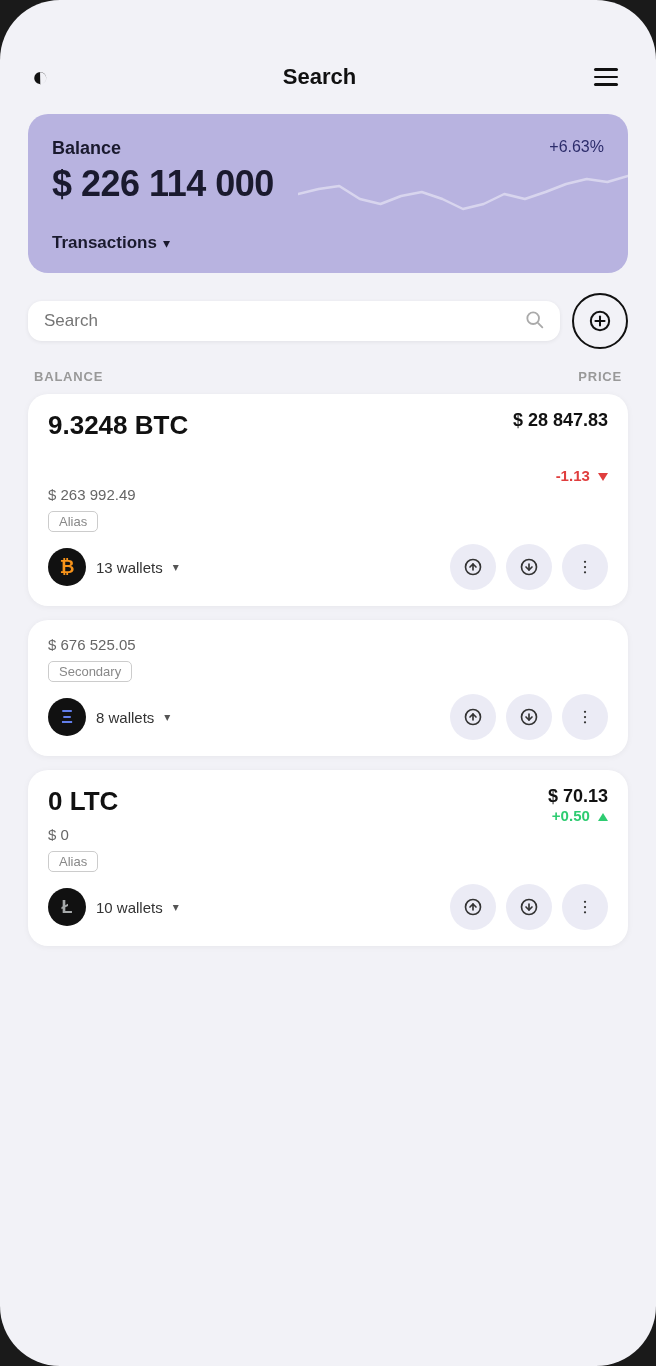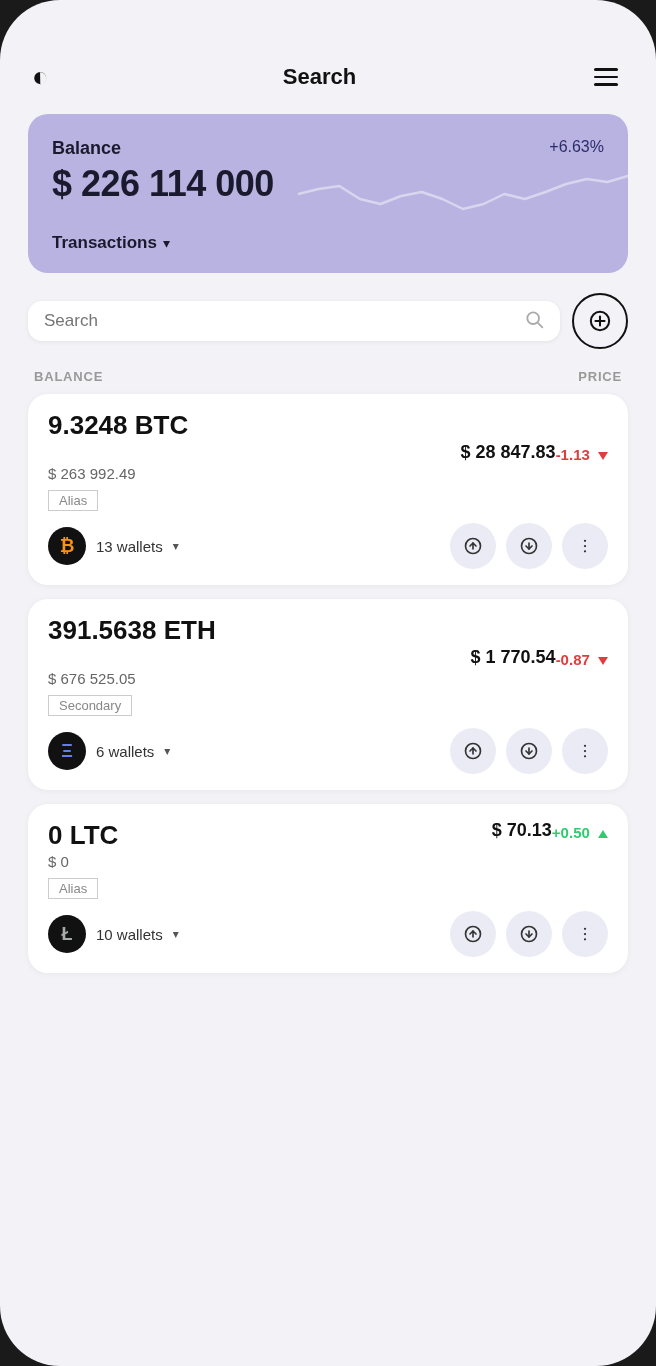--- a/index.html
+++ b/index.html
@@ -214,21 +214,21 @@
     }
     .crypto-change-pos {
       color: #2ecc71;
       font-size: 15px;
       font-weight: 600;
       text-align: right;
     }
     .alias-tag {
       display: inline-block;
       border: 1.5px solid #ccc;
-      border-radius: 0;
+      border-radius: 5px;
       padding: 2px 10px;
       font-size: 13px;
       color: #888;
       margin-bottom: 12px;
     }
     .crypto-bottom {
       display: flex;
       align-items: center;
       justify-content: space-between;
     }
@@ -272,21 +272,21 @@
       background: #ebebf5;
       display: flex;
       align-items: center;
       justify-content: center;
       cursor: pointer;
       font-size: 16px;
       color: #333;
     }
     .price-col {
       display: flex;
-      flex-direction: row;
+      flex-direction: column;
       align-items: flex-end;
     }
     .triangle-up {
       display: inline-block;
       width: 0;
       height: 0;
       border-left: 5px solid transparent;
       border-right: 5px solid transparent;
       border-bottom: 8px solid #2ecc71;
       margin-left: 4px;
@@ -403,36 +403,26 @@
                 <circle cx="12" cy="5" r="1.5"></circle>
                 <circle cx="12" cy="12" r="1.5"></circle>
                 <circle cx="12" cy="19" r="1.5"></circle>
               </svg>
             </button>
           </div>
         </div>
       </div>
 
       <div class="crypto-card">
-        <div class="crypto-top">
-          <span class="crypto-amount">391.5638 ETH</span>
-          <div class="price-col">
-            <span class="crypto-price">$ 1 770.54</span>
-            <span class="crypto-change-neg">
-              <span>-0.87</span>
-              <span class="triangle-down"></span>
-            </span>
-          </div>
-        </div>
         <div class="crypto-usd">$ 676 525.05</div>
         <div class="alias-tag">Secondary</div>
         <div class="crypto-bottom">
           <div class="wallet-info">
             <div class="coin-icon coin-eth">Ξ</div>
-            <span class="wallet-count">6 wallets</span>
+            <span class="wallet-count">8 wallets</span>
             <span class="wallet-chevron">▾</span>
           </div>
           <div class="action-btns">
             <button class="action-btn">
               <svg width="18" height="18" viewBox="0 0 24 24" fill="none" stroke="#333" stroke-width="2.2" stroke-linecap="round" stroke-linejoin="round">
                 <circle cx="12" cy="12" r="10"></circle>
                 <line x1="12" y1="16" x2="12" y2="8"></line>
                 <polyline points="8,12 12,8 16,12"></polyline>
               </svg>
             </button>

